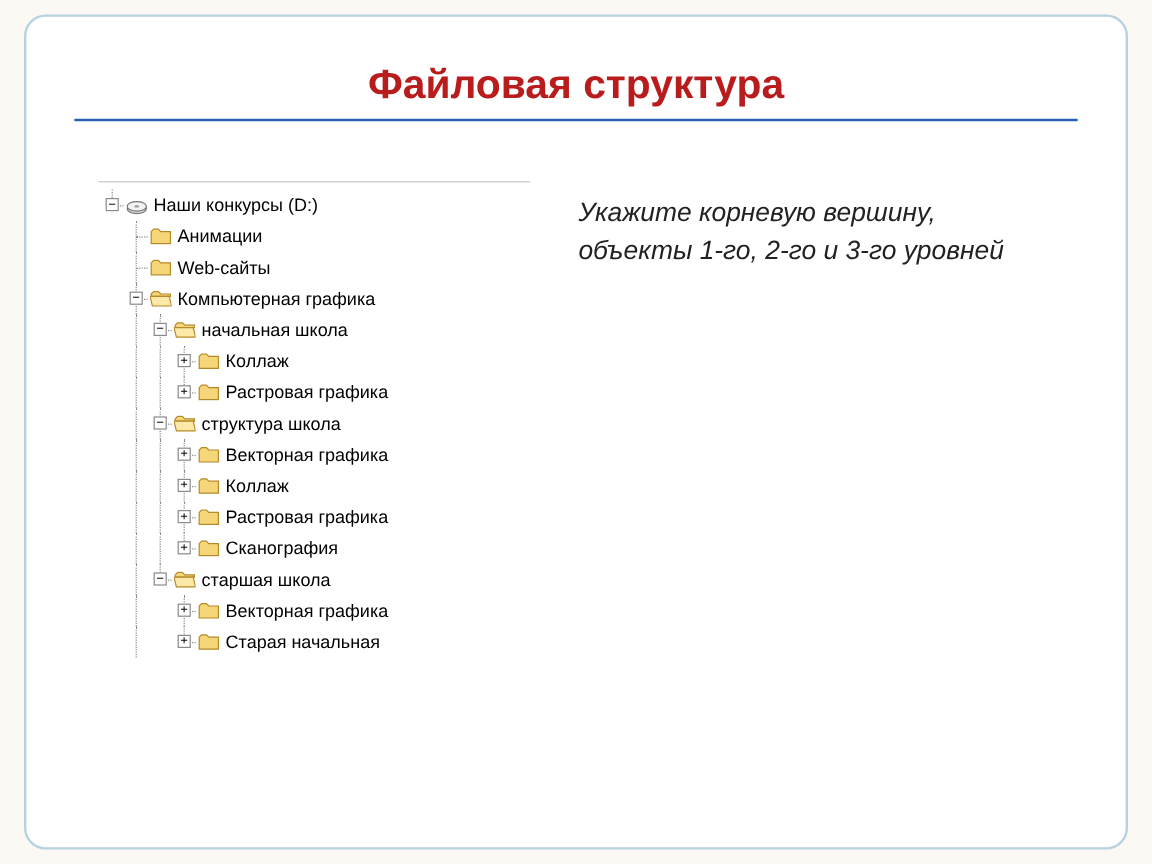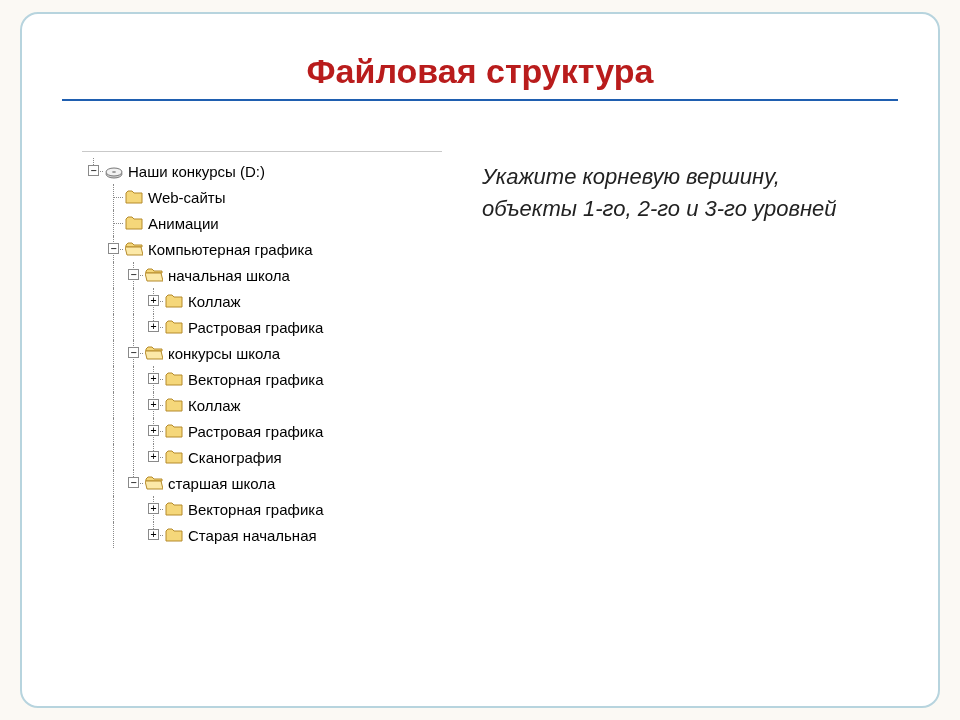--- a/index.html
+++ b/index.html
@@ -164,32 +164,32 @@
       </div>
 
       <div class="node">
         <span class="indent ind-20"></span>
         <span class="connector full"></span>
         <span class="icon">
           <svg class="folder-closed" viewBox="0 0 18 14">
               <path d="M1 3 l2 -2 h4 l2 2 h8 v10 h-16 z" fill="#f5d77a" stroke="#b58a2a"></path>
             </svg>
         </span>
+        <span class="label">Анимации</span>
+      </div>
+
+      <div class="node">
+        <span class="indent ind-20"></span>
+        <span class="connector full"></span>
+        <span class="icon">
+          <svg class="folder-closed" viewBox="0 0 18 14">
+              <path d="M1 3 l2 -2 h4 l2 2 h8 v10 h-16 z" fill="#f5d77a" stroke="#b58a2a"></path>
+            </svg>
+        </span>
         <span class="label">Web-сайты</span>
-      </div>
-
-      <div class="node">
-        <span class="indent ind-20"></span>
-        <span class="connector full"></span>
-        <span class="icon">
-          <svg class="folder-closed" viewBox="0 0 18 14">
-              <path d="M1 3 l2 -2 h4 l2 2 h8 v10 h-16 z" fill="#f5d77a" stroke="#b58a2a"></path>
-            </svg>
-        </span>
-        <span class="label">Анимации</span>
       </div>
 
       <div class="node">
         <span class="indent ind-20"></span>
         <span class="connector full">
           <span class="expander">−</span>
         </span>
         <span class="icon">
           <svg class="folder-open" viewBox="0 0 18 14">
               <path d="M1 3 l2 -2 h4 l2 2 h8 v2 h-16 z" fill="#f5d77a" stroke="#b58a2a"></path>
@@ -249,21 +249,21 @@
         <span class="indent ind-20 vline"></span>
         <span class="connector full">
           <span class="expander">−</span>
         </span>
         <span class="icon">
           <svg class="folder-open" viewBox="0 0 18 14">
               <path d="M1 3 l2 -2 h4 l2 2 h8 v2 h-16 z" fill="#f5d77a" stroke="#b58a2a"></path>
               <path d="M0 5 h16 l2 8 h-16 z" fill="#fce9a8" stroke="#b58a2a"></path>
             </svg>
         </span>
-        <span class="label">конкурсы школа</span>
+        <span class="label">структура школа</span>
       </div>
 
       <div class="node">
         <span class="indent ind-20"></span>
         <span class="indent ind-20 vline"></span>
         <span class="indent ind-20 vline"></span>
         <span class="connector full">
           <span class="expander">+</span>
         </span>
         <span class="icon">

